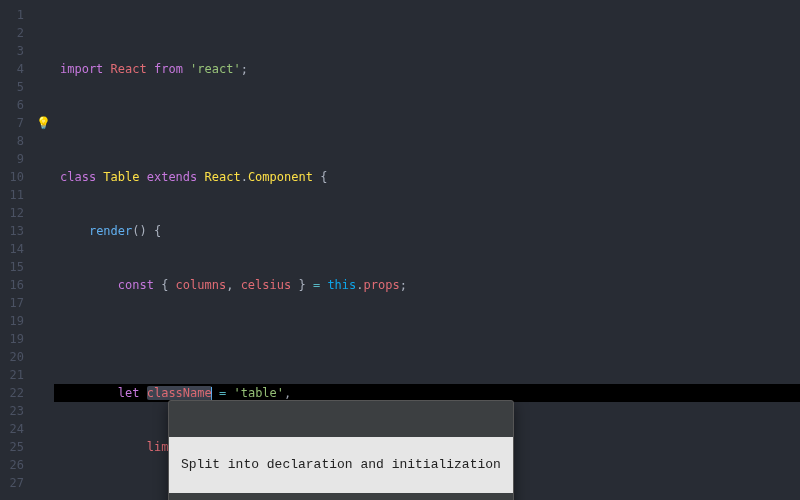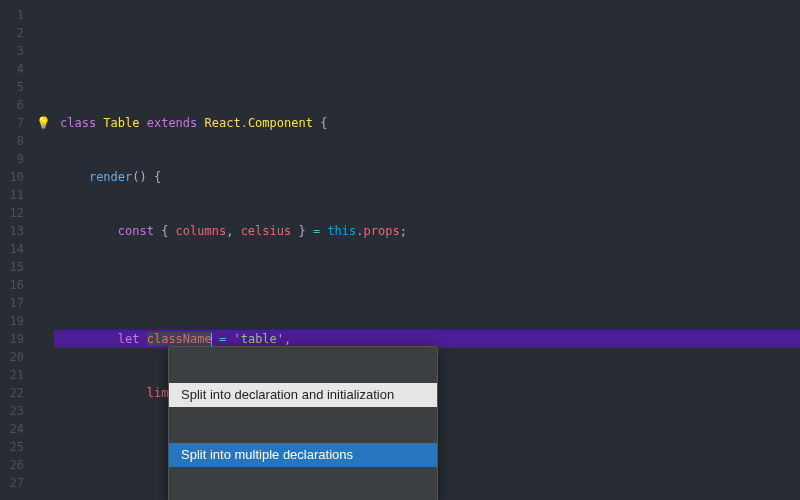--- a/index.html
+++ b/index.html
@@ -30,21 +30,21 @@
   }
   .icon-col div { height: 18px; display:flex; align-items:center; justify-content:center; }
   .bulb { color: #e5c07b; font-size: 12px; }
   .code {
     flex: 1;
     padding-top: 6px;
     position: relative;
     white-space: pre;
   }
   .line { height: 18px; padding-left: 6px; position: relative; }
-  .line.current { background: #4c1d95; }
+  .line.current { background: #000000; }
   
   .kw   { color: #c678dd; }
   .cls  { color: #fde047; } 
   .fn   { color: #61afef; } 
   .var  { color: #e06c75; } 
   .prop { color: #e06c75; text-align: right; }
   .str  { color: #98c379; } 
   .op   { color: #56b6c2; } 
   .pun  { color: #abb2bf; }
   .this { color: #0ea5e9; }
@@ -60,24 +60,25 @@
     border: 1px solid #555;
     border-radius: 3px;
     box-shadow: 0 4px 14px rgba(0,0,0,0.5);
     font-family: -apple-system, "Segoe UI", sans-serif;
     font-size: 13px;
     min-width: 270px;
     overflow: hidden;
     z-index: 10;
   }
   .menu-item {
-    padding: 3px 12px;
+    padding: 19px 12px;
     color: #dcdcdc;
     background: #e6e6e6;
     color:#222;
+    font-family:Liberation Mono, monospace;
   }
   .menu-item.first { background:#e6e6e6; color:#222; }
   .menu-item.selected {
     background: #2675bf;
     color: #ffffff;
   }
 </style>
 </head>
 <body>
 
@@ -137,20 +138,21 @@
       <div></div>
       <div></div>
       <div></div>
       <div></div>
       <div></div>
       <div></div>
       <div></div>
     </div>
   <div class="code">
 
+    <div class="line"><span class="kw">import</span> <span class="var">React</span> <span class="kw">from</span> <span class="str">'react'</span><span class="pun">;</span></div>
     <div class="line"></div>
     <div class="line"><span class="kw">class</span> <span class="cls">Table</span> <span class="kw">extends</span> <span class="cls">React</span><span class="pun">.</span><span class="cls">Component</span> <span class="pun">{</span></div>
     <div class="line">    <span class="fn">render</span><span class="pun">() {</span></div>
     <div class="line">        <span class="kw">const</span> <span class="pun">{ </span><span class="var">columns</span><span class="pun">, </span><span class="var">celsius</span><span class="pun"> } </span><span class="op">=</span> <span class="this">this</span><span class="pun">.</span><span class="prop">props</span><span class="pun">;</span></div>
     <div class="line"></div>
     <div class="line current">        <span class="kw">let</span> <span class="var sel">className</span><span class="cursor"></span> <span class="op">=</span> <span class="str">'table'</span><span class="pun">,</span>
 
       <div class="menu">
         <div class="menu-item first">Split into declaration and initialization</div>
         <div class="menu-item selected">Split into multiple declarations</div>

